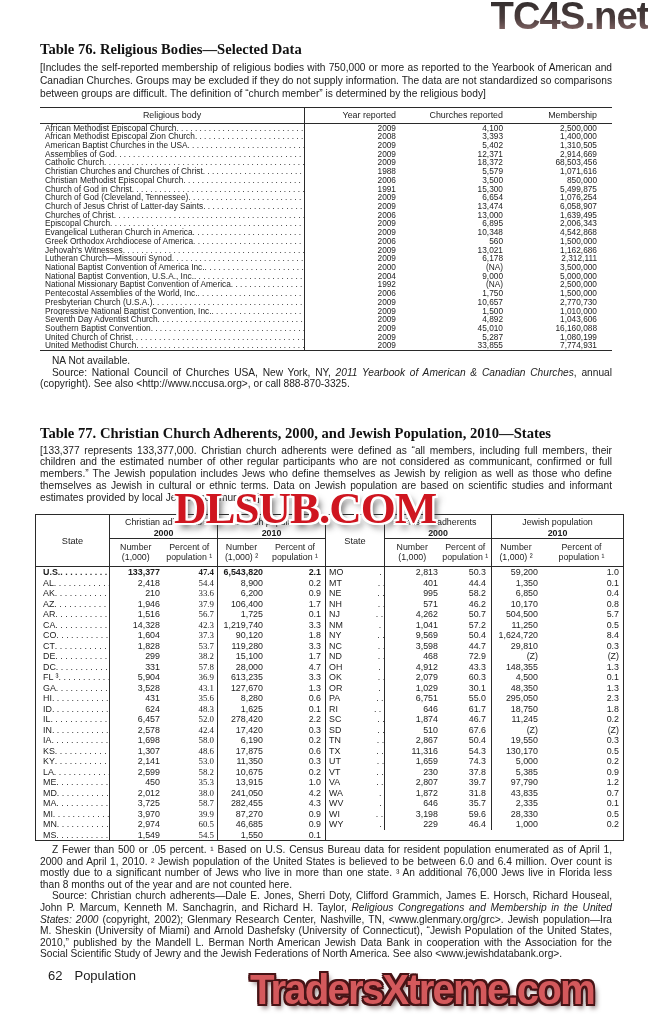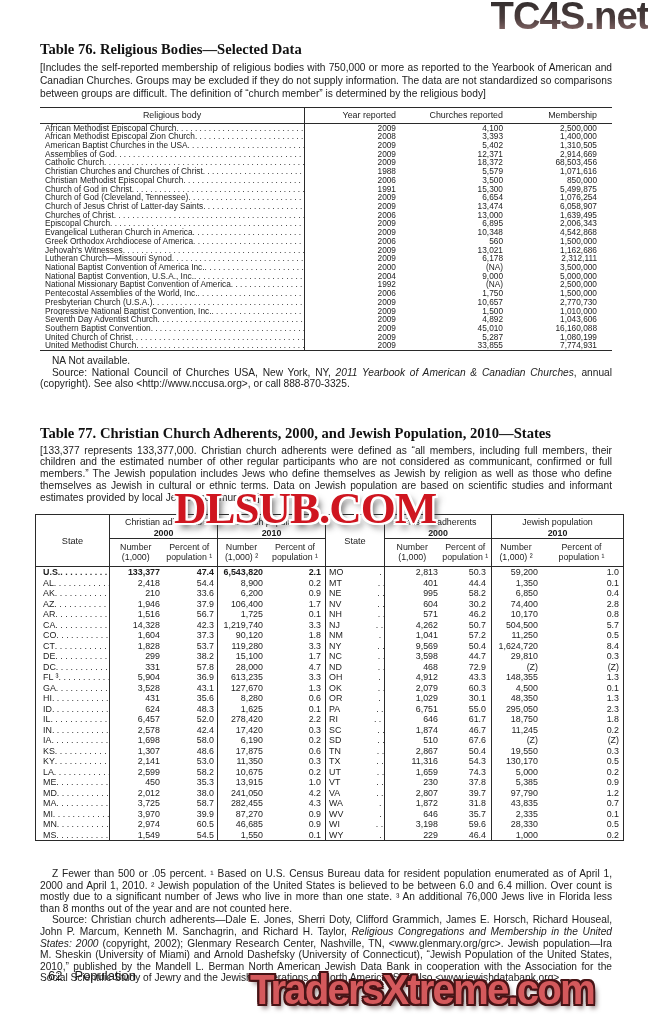--- a/index.html
+++ b/index.html
@@ -68,21 +68,21 @@
   .L .g2 .s-n{width:47px;} .L .g2 .s-p{width:60px;}
   .R .g1 .s-n{width:55px;} .R .g1 .s-p{width:52px;}
   .R .g2 .s-n{width:48px;} .R .g2 .s-p{width:83px;}
   .t77 .trow{display:flex;height:10.52px;line-height:10.7px;}
   .t77 .b{font-weight:bold;}
   .t77 .c-state{display:flex;overflow:hidden;white-space:nowrap;border-right:1px solid #2a2a2a;}
   .L .c-state{width:74px;padding-left:7px;}
   .R .c-state{width:59px;padding-left:3px;gap:36px;}
   .t77 .num{text-align:right;}
   .L .c1{width:52px;padding-right:2px;}
-  .L .c2{width:56px;padding-right:3px;border-right:1px solid #2a2a2a;}
+  .L .c2{width:56px;padding-right:3px;border-right:1px solid #2a2a2a;font-family:Liberation Serif, serif;}
   .L .c3{width:47px;padding-right:2px;}
   .L .c4{width:60px;padding-right:4px;}
   .R .c1{width:55px;padding-right:2px;}
   .R .c2{width:52px;padding-right:5px;border-right:1px solid #2a2a2a;}
   .R .c3{width:48px;padding-right:2px;}
   .R .c4{width:83px;padding-right:4px;}
 
   
   .foot-left{position:absolute;left:48px;top:968px;font-size:13px;color:#1c1c1c;}
   .foot-left .pg{margin-right:12px;}
@@ -693,30 +693,20 @@
               <span class="nm">NE</span>
               <span class="dots"></span>
             </div>
             <div class="c1 num">995</div>
             <div class="c2 num">58.2</div>
             <div class="c3 num">6,850</div>
             <div class="c4 num">0.4</div>
           </div>
           <div class="trow">
             <div class="c-state">
-              <span class="nm">NV</span>
-              <span class="dots"></span>
-            </div>
-            <div class="c1 num">604</div>
-            <div class="c2 num">30.2</div>
-            <div class="c3 num">74,400</div>
-            <div class="c4 num">2.8</div>
-          </div>
-          <div class="trow">
-            <div class="c-state">
               <span class="nm">NH</span>
               <span class="dots"></span>
             </div>
             <div class="c1 num">571</div>
             <div class="c2 num">46.2</div>
             <div class="c3 num">10,170</div>
             <div class="c4 num">0.8</div>
           </div>
           <div class="trow">
             <div class="c-state">
@@ -925,21 +915,21 @@
             </div>
             <div class="c1 num">229</div>
             <div class="c2 num">46.4</div>
             <div class="c3 num">1,000</div>
             <div class="c4 num">0.2</div>
           </div>
         </div>
     </div>
   </div>
 
-  <div class="sec" style="left:40px;top:868px;width:572px">
+  <div class="sec" style="left:40px;top:844px;width:572px">
     <div class="fnote">Z Fewer than 500 or .05 percent. ¹ Based on U.S. Census Bureau data for resident population enumerated as of April 1, 2000 and April 1, 2010. ² Jewish population of the United States is believed to be between 6.0 and 6.4 million. Over count is mostly due to a significant number of Jews who live in more than one state. ³ An additional 76,000 Jews live in Florida less than 8 months out of the year and are not counted here.</div>
     <div class="src"><span>Source: Christian church adherents—Dale E. Jones, Sherri Doty, Clifford Grammich, James E. Horsch, Richard Houseal, John P. Marcum, Kenneth M. Sanchagrin, and Richard H. Taylor, </span><i>Religious Congregations and Membership in the United States: 2000</i><span> (copyright, 2002); Glenmary Research Center, Nashville, TN, &lt;www.glenmary.org/grc&gt;. Jewish population—Ira M. Sheskin (University of Miami) and Arnold Dashefsky (University of Connecticut), “Jewish Population of the United States, 2010,” published by the Mandell L. Berman North American Jewish Data Bank in cooperation with the Association for the Social Scientific Study of Jewry and the Jewish Federations of North America. See also &lt;www.jewishdatabank.org&gt;.</span></div>
   </div>
 
   <div class="foot-left">
     <span class="pg">62</span><span>Population</span>
   </div>
   <div class="foot-right">U.S. Census Bureau, Statistical Abstract of the United States: 2012</div>
 
   <div class="wm-dlsub">DLSUB.COM</div>

